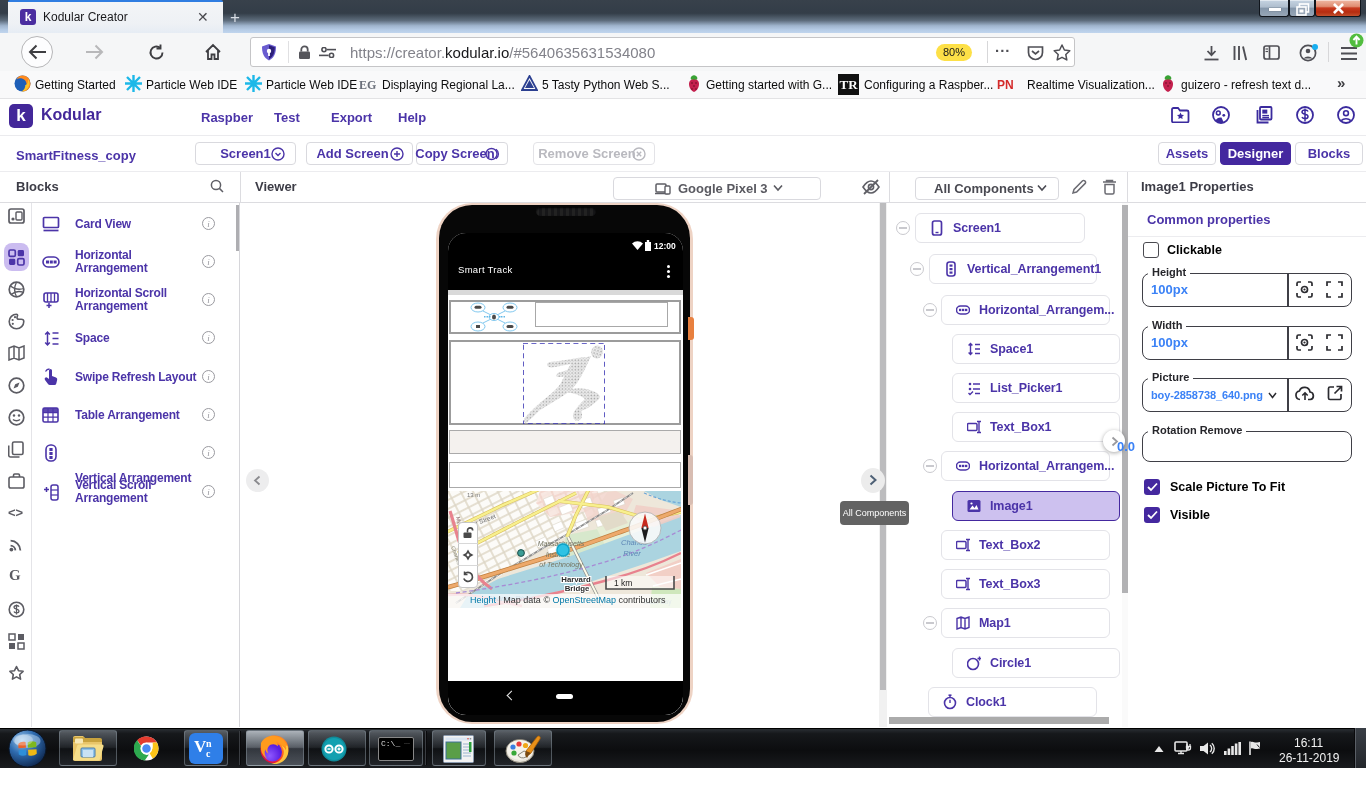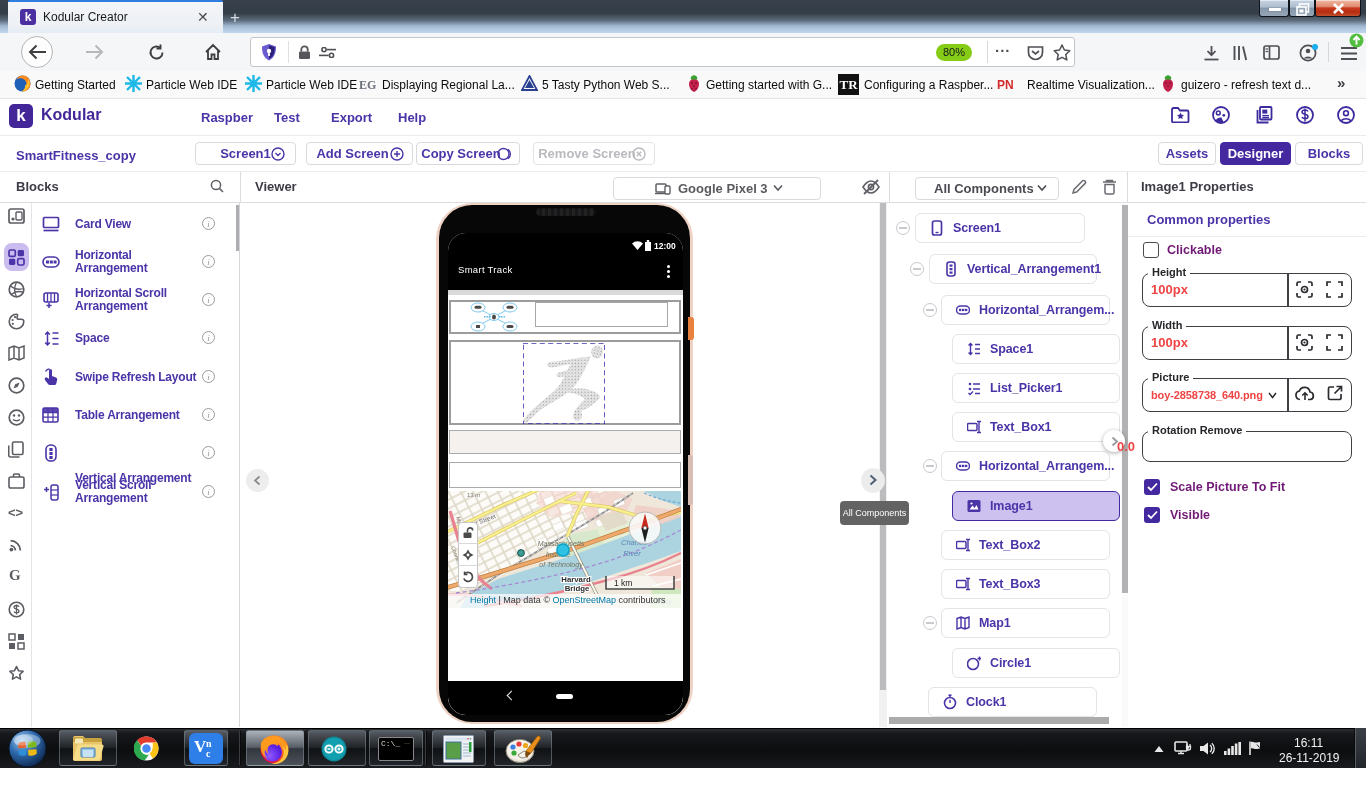--- a/index.html
+++ b/index.html
@@ -13,21 +13,21 @@
 #newtab{left:230px;top:8px;font-size:17px;color:#d8dde4;font-weight:400}
 
 .wbtn{top:0;height:17px;border:1px solid #10151c;border-top:none;border-radius:0 0 3px 3px;box-shadow:inset 0 1px 0 rgba(255,255,255,.5)}
 #wmin{left:1259px;width:30px;background:linear-gradient(180deg,#c6d4e2 0%,#aebdcd 45%,#8496aa 50%,#97a6b6 100%)}
 #wmax{left:1289px;width:26px;background:linear-gradient(180deg,#c6d4e2 0%,#aebdcd 45%,#8496aa 50%,#97a6b6 100%)}
 #wclose{left:1315px;width:46px;background:linear-gradient(180deg,#f0b8a4 0%,#e08d72 40%,#c93a1f 50%,#b52c10 75%,#c24f2c 100%)}
 
 #navbar{left:0;top:33px;width:1366px;height:38px;background:#f5f6f7}
 #backbtn{left:21px;top:36px;width:32px;height:32px;border:1px solid #b6b6b8;border-radius:50%;background:#fdfdfe}
 #urlbar{left:250px;top:37px;width:825px;height:30px;background:#fff;border:1px solid #c5c5c7;border-radius:3px}
-#zoompill{left:936px;top:44px;width:36px;height:17px;background:#84cc16;border-radius:9px;font-size:11px;color:#18181b;text-align:center;line-height:17px}
+#zoompill{left:936px;top:44px;width:36px;height:17px;background:#fde047;border-radius:9px;font-size:11px;color:#18181b;text-align:center;line-height:17px}
 
 #bookmarks{left:0;top:71px;width:1366px;height:28px;background:#f9f9fa;border-bottom:1px solid #e3e3e5}
 .bk{position:absolute;top:78px;font-size:12px;color:#0c0c0d;white-space:nowrap}
 
 #kheader{left:0;top:99px;width:1366px;height:37px;background:#fff;border-bottom:1px solid #ebebee}
 .kmenu{position:absolute;top:110px;font-size:13px;color:#4b34a8;font-weight:700}
 #krow2{left:0;top:137px;width:1366px;height:35px;background:#fff;border-bottom:1px solid #ececef}
 .sbtn{position:absolute;top:142px;height:23px;border:1px solid #d9d9de;border-radius:4px;background:#fff;font-size:13px;font-weight:700;color:#4b34a8;text-align:center}
 #krow3{left:0;top:172px;width:1366px;height:31px;background:#fff;border-bottom:1px solid #dcdce0}
 .hlabel{position:absolute;top:179px;font-size:13px;color:#3c3c46;font-weight:700}
@@ -43,23 +43,23 @@
 #tsb{left:1122px;top:203px;width:6px;height:524px;background:#fafafa}
 #tsbthumb{left:1122px;top:205px;width:6px;height:388px;background:#b2b2b4}
 #props{left:1128px;top:203px;width:238px;height:524px;background:#fff}
 
 .titem{position:absolute;height:30px;border:1px solid #e3e3e8;border-radius:6px;background:#fff}
 .tlabel{position:absolute;font-size:12.5px;color:#4b34a8;font-weight:700;letter-spacing:-0.1px}
 .texp{position:absolute;width:14px;height:14px;border:1.5px solid #c9c9ce;border-radius:50%}
 
 .fieldset{position:absolute;border:1.5px solid #3f3f46;border-radius:8px;background:#fff}
 .flabel{position:absolute;font-size:11px;color:#26262b;font-weight:700;background:#fff;padding:0 4px}
-.fval{position:absolute;font-size:13px;color:#ef4444;font-weight:700}
+.fval{position:absolute;font-size:13px;color:#3b82f6;font-weight:700}
 .ckb{position:absolute;width:16px;height:16px;border-radius:3px}
-.cklabel{position:absolute;font-size:12.5px;color:#701a75;font-weight:700}
+.cklabel{position:absolute;font-size:12.5px;color:#000000;font-weight:700}
 
 #taskbar{left:0;top:728px;width:1366px;height:40px;background:linear-gradient(180deg,#2a2e33 0%,#16181b 12%,#0c0d0f 55%,#191b1e 100%);border-top:1px solid #000}
 .tbtn{position:absolute;top:730px;height:36px;border:1px solid rgba(130,140,150,.55);border-radius:3px;background:linear-gradient(180deg,rgba(160,170,180,.45) 0%,rgba(90,100,110,.25) 48%,rgba(30,34,40,.25) 52%,rgba(60,66,74,.3) 100%)}
 #whitebottom{left:0;top:768px;width:1366px;height:34px;background:#fff}
 </style></head>
 <body>
 <div id="stage">
 
 <div class="abs" id="titlebar"></div>
 <div class="abs" id="tab"></div>
@@ -110,20 +110,21 @@
 <svg class="abs" style="left:298px;top:45px" width="13" height="15" viewBox="0 0 13 15">
       <rect x="1" y="6.5" width="11" height="7.5" rx="1.2" fill="#55555b"></rect>
       <path d="M3.3 6.5 V4.6 a3.2 3.2 0 0 1 6.4 0 V6.5" fill="none" stroke="#55555b" stroke-width="1.8"></path>
     </svg>
 <svg class="abs" style="left:319px;top:47px" width="18" height="11" viewBox="0 0 18 11">
       <circle cx="5" cy="2.6" r="2.1" fill="none" stroke="#4f4f55" stroke-width="1.6"></circle>
       <line x1="8" y1="2.6" x2="17" y2="2.6" stroke="#4f4f55" stroke-width="1.6"></line>
       <circle cx="12.5" cy="8.4" r="2.1" fill="none" stroke="#4f4f55" stroke-width="1.6"></circle>
       <line x1="0" y1="8.4" x2="9.6" y2="8.4" stroke="#4f4f55" stroke-width="1.6"></line>
     </svg>
+<div class="abs" style="left:350px;top:44px;font-size:15px;color:#82828a">https://creator.<span style="color:#17171a">kodular.io</span>/#5640635631534080</div>
 <div class="abs" id="zoompill">80%</div>
 <div class="abs vline" style="left:987px;top:41px;height:22px;background:#d7d7d9"></div>
 <div class="abs" style="left:995px;top:38px;font-size:15px;color:#4f4f55;letter-spacing:1px;font-weight:700">...</div>
 <svg class="abs" style="left:1027px;top:45px" width="17" height="16" viewBox="0 0 17 16">
       <path d="M1.5 2 h14 v5.5 a7 7 0 0 1 -14 0 Z" fill="none" stroke="#4f4f55" stroke-width="1.7"></path>
       <path d="M5 6 l3.5 3 l3.5 -3" fill="none" stroke="#4f4f55" stroke-width="1.7"></path>
     </svg>
 <svg class="abs" style="left:1053px;top:44px" width="18" height="17" viewBox="0 0 18 17">
       <path d="M9 1 l2.4 5 5.4 .7 -4 3.8 1 5.4 -4.8 -2.6 -4.8 2.6 1 -5.4 -4 -3.8 5.4 -.7 Z" fill="none" stroke="#4f4f55" stroke-width="1.5" stroke-linejoin="round"></path>
     </svg>
@@ -248,21 +249,21 @@
         <path d="M4.5 6 L7 8.5 L9.5 6" fill="none" stroke="#4b34a8" stroke-width="1.4"></path>
       </svg>
 </div>
 <div class="abs sbtn" style="left:306px;width:107px">
   <span style="position:relative;top:3px;left:-7px">Add Screen</span>
   <svg style="position:absolute;right:8px;top:4px" width="14" height="14" viewBox="0 0 14 14">
         <circle cx="7" cy="7" r="6" fill="none" stroke="#4b34a8" stroke-width="1.4"></circle>
         <path d="M7 4 v6 M4 7 h6" stroke="#4b34a8" stroke-width="1.4"></path>
       </svg>
 </div>
-<div class="abs sbtn" style="left:416px;width:104px">
+<div class="abs sbtn" style="left:416px;width:92px">
   <span style="position:relative;top:3px;left:-7px">Copy Screen</span>
   <svg style="position:absolute;right:6px;top:4px" width="16" height="14" viewBox="0 0 16 14">
         <circle cx="6.5" cy="7" r="5.5" fill="none" stroke="#4b34a8" stroke-width="1.4"></circle>
         <path d="M11 2.2 a6 6 0 0 1 0 9.6" fill="none" stroke="#4b34a8" stroke-width="1.4"></path>
       </svg>
 </div>
 <div class="abs sbtn" style="left:533px;width:122px;color:#b9b9bf;border-color:#e3e3e7">
   <span style="position:relative;top:3px;left:-7px">Remove Screen</span>
   <svg style="position:absolute;right:8px;top:4px" width="14" height="14" viewBox="0 0 14 14">
         <circle cx="7" cy="7" r="6" fill="none" stroke="#b9b9bf" stroke-width="1.4"></circle>

